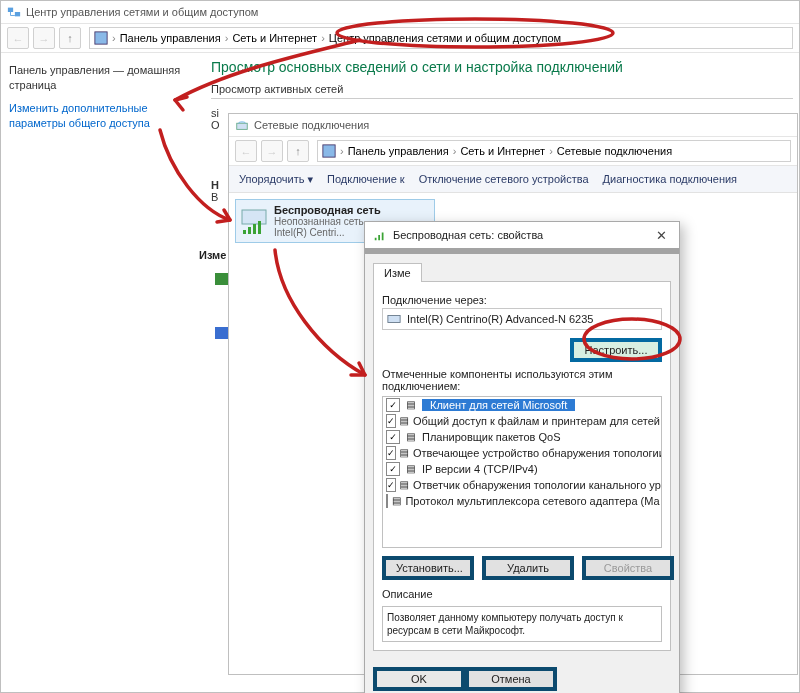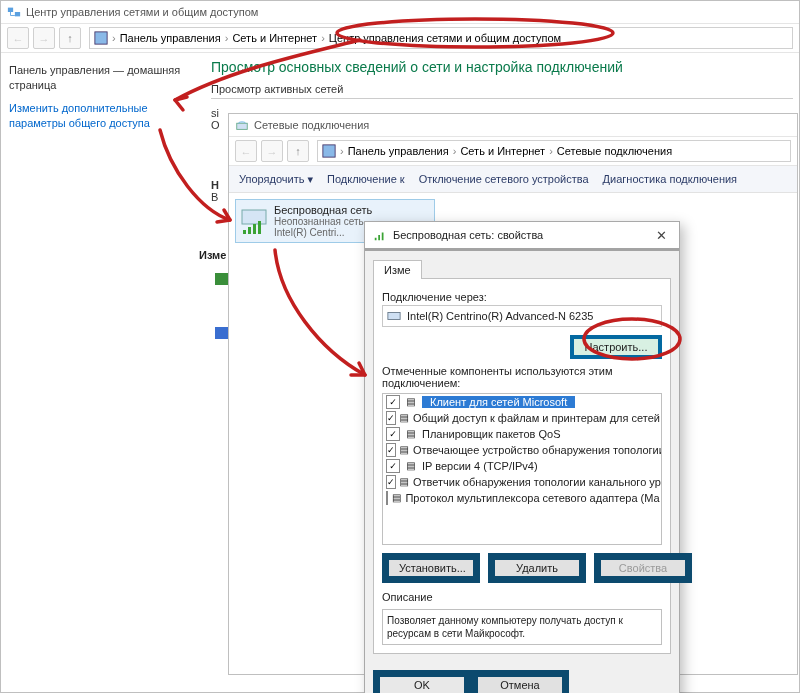--- a/index.html
+++ b/index.html
@@ -14,31 +14,31 @@
   .crumbs a{color:#000}
   .side{position:absolute;left:8px;top:58px;width:180px;font-size:11px}
   .side .lk{color:#0066cc;padding:4px 0;display:block;line-height:1.35}
   .main{position:absolute;left:210px;top:58px;right:6px}
   .h1{color:#0a7a4b;font-size:14px;margin:0 0 8px 0}
   .subsect{color:#333;font-size:11px;border-bottom:1px solid #ccc;padding-bottom:3px;margin-top:8px}
   .toolbar{height:26px;background:#f4f6fa;border-bottom:1px solid #e2e2e2;display:flex;align-items:center;gap:14px;padding:0 10px;color:#2a3a66}
   .toolbar span{cursor:default}
   .conn-list{padding:6px}
   .conn-item{width:190px;border:1px solid #9ecbe8;background:#e8f2fb;padding:4px;display:flex;gap:6px}
-  .conn-item .txt .t{font-weight:400}
+  .conn-item .txt .t{font-weight:700}
   .conn-item .txt .s{color:#666;font-size:10px}
   .dlg{position:absolute;border:1px solid #a9a9a9;background:#f0f0f0;box-shadow:4px 4px 12px rgba(0,0,0,0.25)}
-  .dlg .dlg-title{height:26px;display:flex;align-items:center;padding:0 8px;background:#fff;border-bottom:3px solid #a3a3a3;justify-content:space-between}
+  .dlg .dlg-title{height:26px;display:flex;align-items:center;padding:0 8px;background:#fff;border-bottom:6px solid #a3a3a3;justify-content:space-between}
   .dlg .close{font-size:13px;color:#444;padding:0 4px}
   .dlg-body{padding:8px;background:#f0f0f0}
   .tabhead{background:#fff;border:1px solid #c0c0c0;border-bottom:none;display:inline-block;padding:3px 10px;font-size:11px;position:relative;top:1px}
   .tabpane{background:#fff;border:1px solid #c0c0c0;padding:8px}
   .lbl{margin:4px 0 2px 0}
   .adapter-box{border:1px solid #c8c8c8;padding:3px 4px;background:#fff;display:flex;align-items:center;gap:6px}
-  .btn{border:7px solid #0c4a6e;background:#e1e1e1;padding:2px 10px;font-size:11px;min-width:64px;text-align:center;display:inline-block}
+  .btn{border:4px solid #0c4a6e;background:#e1e1e1;padding:2px 10px;font-size:11px;min-width:64px;text-align:center;display:inline-block}
   .btn.dis{color:#9a9a9a}
   .btn.hi{border:4px solid #0369a1;background:#d8f0e2}
   .comp-list{border:1px solid #c0c0c0;background:#fff;height:150px;overflow:auto;margin-top:4px}
   .comp-row{display:flex;align-items:center;gap:4px;padding:1px 3px;font-size:11px;white-space:nowrap}
   .comp-row.sel span.nm{background:#2d7bd4;color:#fff;padding:0 8px}
   .cb{width:12px;height:12px;border:1px solid #888;background:#fff;display:inline-flex;align-items:center;justify-content:center;font-size:9px;color:#000}
   .cb::after{content:"✓"}
   .cb.off::after{content:""}
   .comp-ic{width:14px;height:12px;display:inline-block;font-size:10px;text-align:center}
   .desc{border:1px solid #c0c0c0;background:#fff;padding:4px;margin-top:6px;font-size:10px;line-height:1.3}

